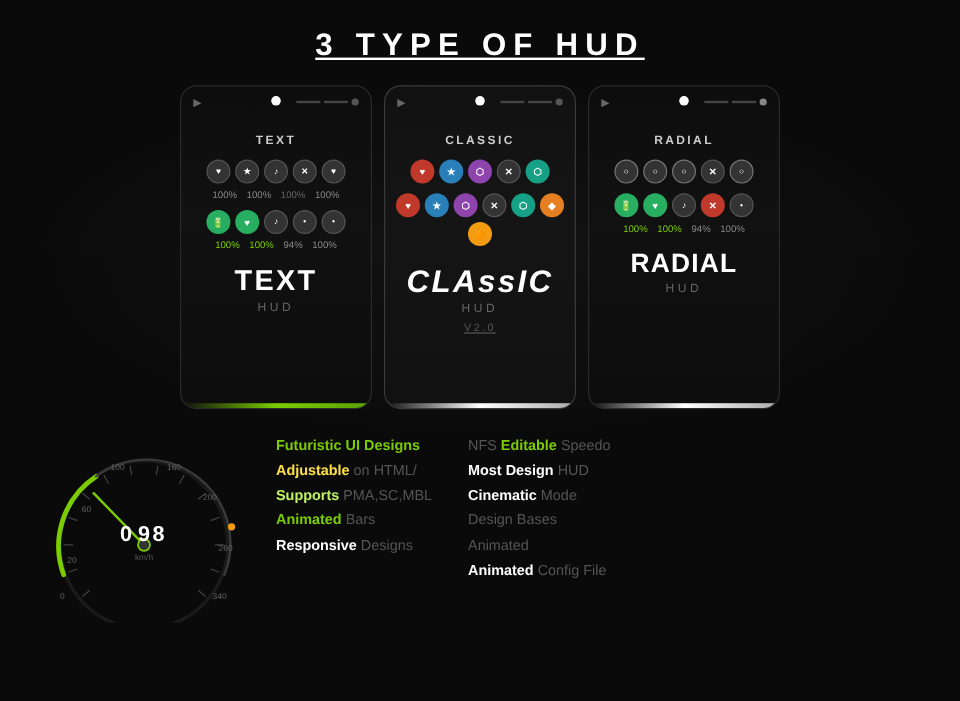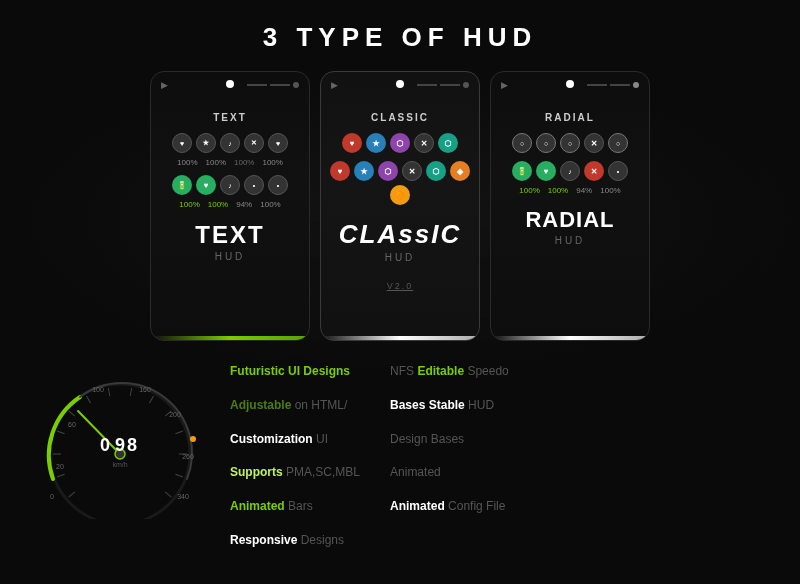--- a/index.html
+++ b/index.html
@@ -60,20 +60,21 @@
     .page-title {
       text-align: center;
       color: #fff;
       font-size: 26px;
       font-weight: 700;
       letter-spacing: 6px;
       padding-top: 22px;
       position: relative;
       z-index: 10;
       font-family: 'Arial Black', Arial, sans-serif;
+      text-decoration: underline;
     }
 
     
     .hud-cards-container {
       display: flex;
       justify-content: center;
       gap: 10px;
       padding: 18px 80px 0;
       position: relative;
       z-index: 10;
@@ -170,21 +171,21 @@
       font-size: 10px;
       color: #666;
       letter-spacing: 3px;
       margin-top: 2px;
     }
 
     .hud-version {
       font-size: 9px;
       color: #555;
       letter-spacing: 2px;
-      margin-top: 18px;
+      margin-top: 5px;
       text-decoration: underline;
     }
 
     .card-bottom-bar {
       position: absolute;
       bottom: 0;
       left: 0;
       width: 100%;
       height: 4px;
     }
@@ -230,21 +231,21 @@
     .features-columns {
       display: flex;
       gap: 30px;
       flex: 1;
       padding-top: 4px;
     }
 
     .features-col {
       display: flex;
       flex-direction: column;
-      gap: 17px;
+      gap: 4px;
     }
 
     .feature-item {
       font-size: 12px;
       line-height: 1.4;
       white-space: nowrap;
     }
 
     .feature-item .bold {
       color: #fff;
@@ -480,42 +481,42 @@
     </svg>
   </div>
 
   <div class="features-columns">
 
     <div class="features-col">
       <div class="feature-item">
         <span class="bold" style="color:#7bcc00;">Futuristic</span><span class="bold" style="color:#7bcc00;"> UI Designs</span>
       </div>
       <div class="feature-item">
-        <span class="bold" style="color:#4d7c0f;">Adjustable</span><span class="normal"> on HTML/</span>
-      </div>
-      <div class="feature-item">
-        <span class="bold" style="color:#fff;">Customization</span><span class="normal"> UI</span>
+        <span class="bold" style="color:#fde047;">Adjustable</span><span class="normal"> on HTML/</span>
       </div>
       <div class="feature-item">
         <span class="bold" style="color:#bef264;">Supports</span><span class="normal"> PMA,SC,MBL</span>
       </div>
       <div class="feature-item">
         <span class="bold" style="color:#7bcc00;">Animated</span><span class="normal"> Bars</span>
       </div>
       <div class="feature-item">
         <span class="bold" style="color:#fff;">Responsive</span><span class="normal"> Designs</span>
       </div>
     </div>
 
     <div class="features-col">
       <div class="feature-item">
         <span class="normal">NFS </span><span class="bold" style="color:#7bcc00;">Editable</span><span class="normal"> Speedo</span>
       </div>
       <div class="feature-item">
-        <span class="bold" style="color:#fff;">Bases Stable</span><span class="normal"> HUD</span>
+        <span class="bold" style="color:#fff;">Most Design</span><span class="normal"> HUD</span>
+      </div>
+      <div class="feature-item">
+        <span class="bold" style="color:#fff;">Cinematic</span><span class="normal"> Mode</span>
       </div>
       <div class="feature-item">
         <span class="normal">Design Bases</span>
       </div>
       <div class="feature-item">
         <span class="normal">Animated</span>
       </div>
       <div class="feature-item">
         <span class="bold" style="color:#fff;">Animated</span><span class="normal"> Config File</span>
       </div>

